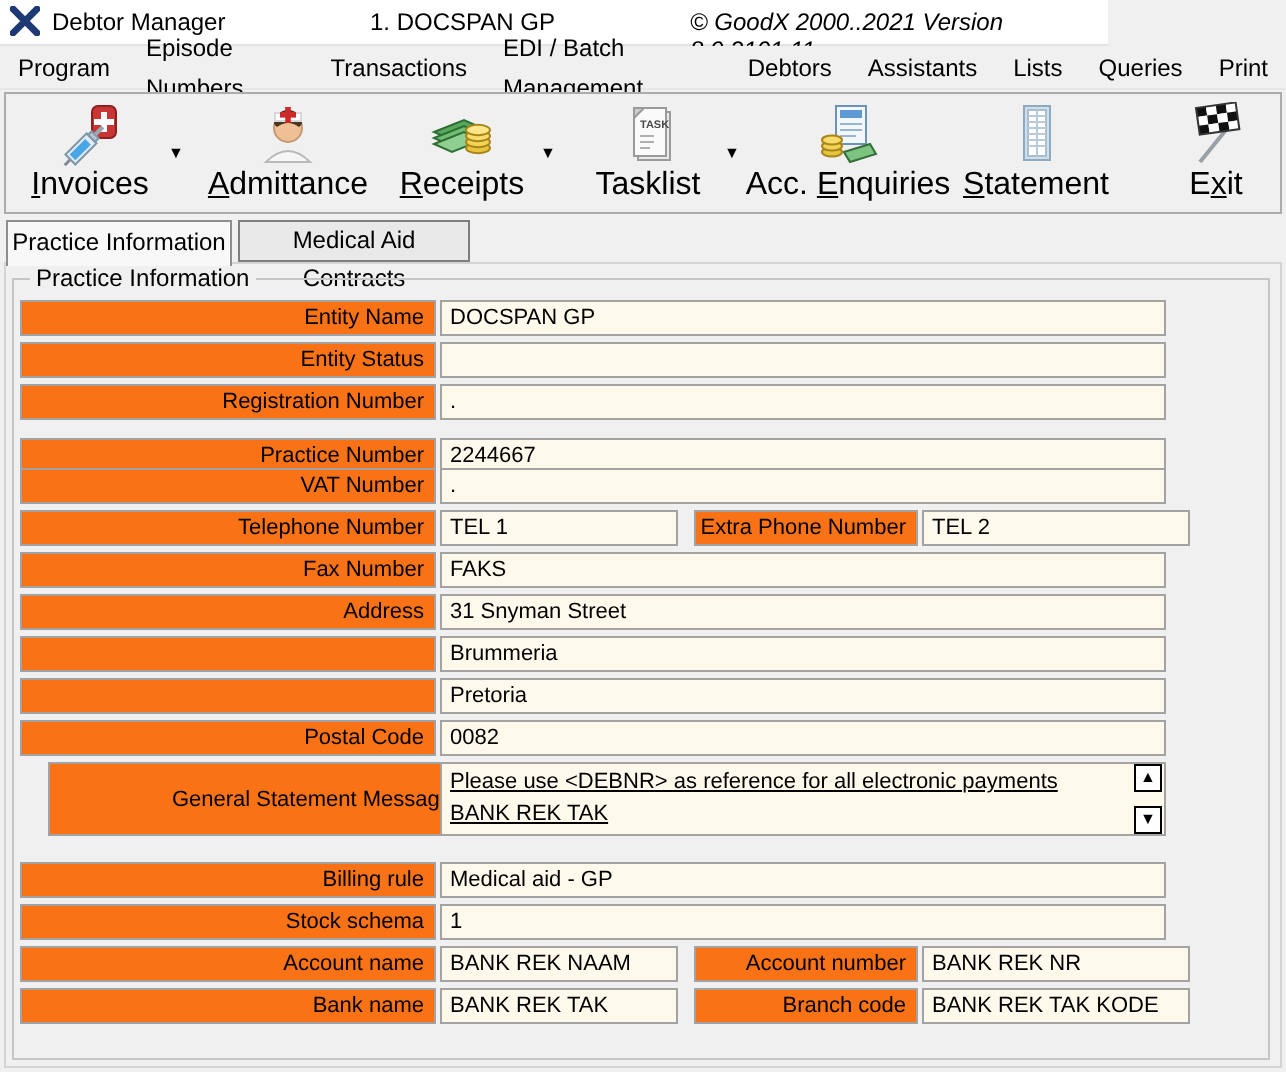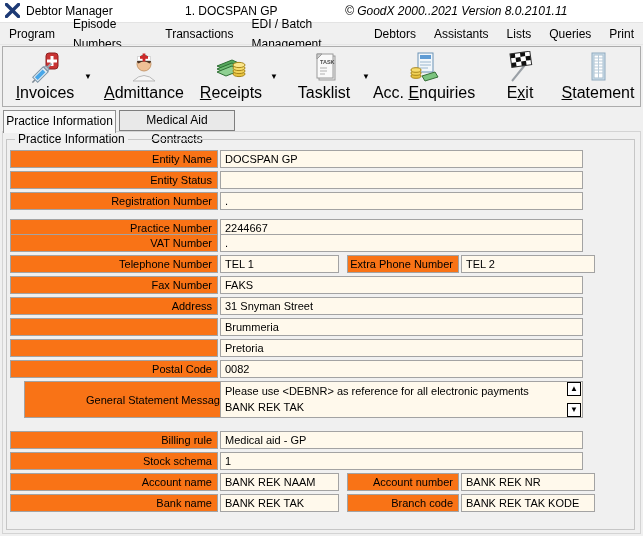--- a/index.html
+++ b/index.html
@@ -3,21 +3,21 @@
 <meta charset="utf-8">
 <style>
   html,body{margin:0;padding:0;}
   body{
     width:643px;height:536px;position:relative;overflow:hidden;
     background:#F0F0F0;
     font-family:"Liberation Sans",sans-serif;
     font-size:11px;color:#000;
   }
   
-  .titlebar{position:absolute;left:0;top:0;width:643px;height:22px;background:#FFFFFF;border-bottom:1px solid #E3E3E3;}
+  .titlebar{position:absolute;left:0;top:0;width:554px;height:22px;background:#FFFFFF;border-bottom:1px solid #E3E3E3;}
   .titlebar .logo{position:absolute;left:5px;top:3px;width:15px;height:15px;}
   .titlebar .t-app{position:absolute;left:26px;top:4px;font-size:12px;}
   .titlebar .t-entity{position:absolute;left:185px;top:4px;font-size:12px;}
   .titlebar .t-copy{position:absolute;left:345px;top:4px;font-size:12px;font-style:italic;}
   
   .menubar{position:absolute;left:0;top:23px;width:643px;height:21px;background:#F0F0F0;display:flex;align-items:center;border-bottom:1px solid #E6E6E6;}
   .menu-item{padding:0 9px;font-size:12px;line-height:20px;cursor:default;}
   
   .toolbar{position:absolute;left:2px;top:46px;width:637px;height:59px;background:#F0F0F0;border:1px solid #ACACAC;display:flex;align-items:center;}
   .tbtn{height:54px;display:flex;flex-direction:column;align-items:center;justify-content:flex-start;padding-top:2px;cursor:default;}
@@ -45,21 +45,21 @@
   
   .row{position:absolute;left:0;width:643px;height:18px;z-index:2;}
   .flabel,.fvalue{position:absolute;top:0;box-sizing:border-box;height:18px;border:1px solid #A3A3A3;font-size:11px;line-height:16px;white-space:nowrap;overflow:hidden;}
   .flabel{left:10px;width:208px;background:#f97316;text-align:right;padding-right:5px;}
   .fvalue{left:220px;width:363px;background:#FFF9EC;padding-left:4px;}
   .v-short1{width:119px;}
   .l-mid{left:347px;width:112px;}
   .v-short2{left:461px;width:134px;}
   .row-tall{height:37px;}
   .row-tall .flabel{height:37px;display:flex;align-items:center;justify-content:flex-end;margin-left:14px;}
-  .row-tall .fvalue{height:37px;line-height:16px;padding-top:1px;padding-right:32px;}
+  .row-tall .fvalue{height:37px;line-height:16px;padding-top:1px;padding-right:32px;text-decoration:underline;}
   .spin{position:absolute;left:567px;width:14px;height:14px;box-sizing:border-box;background:#FFFFFF;border:1px solid #000;display:flex;align-items:center;justify-content:center;font-size:8px;line-height:8px;cursor:default;z-index:4;}
   .spin-up{top:1px;}
   .spin-down{top:22px;}
 </style>
 </head>
 <body>
 
 <div class="titlebar">
   <svg class="logo" viewBox="0 0 15 15">
     <path d="M1.5 1.5 L13.5 13.5 M13.5 1.5 L1.5 13.5" stroke="#1D3A75" stroke-width="3.4" stroke-linecap="square"></path>
@@ -146,20 +146,37 @@
       <rect x="12" y="4" width="11" height="4" fill="#5E9BD4"></rect>
       <line x1="12" y1="11" x2="23" y2="11" stroke="#9AB6CE"></line>
       <line x1="12" y1="14" x2="23" y2="14" stroke="#9AB6CE"></line>
       <line x1="12" y1="17" x2="20" y2="17" stroke="#9AB6CE"></line>
       <ellipse cx="8" cy="25" rx="5" ry="2.3" fill="#E8C340" stroke="#A8861A"></ellipse>
       <ellipse cx="8" cy="22" rx="5" ry="2.3" fill="#F2D257" stroke="#A8861A"></ellipse>
       <ellipse cx="8" cy="19" rx="5" ry="2.3" fill="#F7DC6C" stroke="#A8861A"></ellipse>
       <path d="M14 25 l13 -4 3 5 -13 4 z" fill="#7CC47F" stroke="#356E38"></path>
     </svg>
     <span class="tlabel"><span>Acc. </span><span class="key">E</span><span>nquiries</span></span>
+  </div>
+
+  <div class="tbtn w-statement">
+    <svg class="ticon" viewBox="0 0 32 32">
+      <rect x="10" y="2" width="13" height="27" fill="#CFE0EC" stroke="#8FA9BE"></rect>
+      <rect x="12" y="4" width="9" height="23" fill="#FFFFFF" stroke="#A9BFCF"></rect>
+      <g stroke="#B9CBD9">
+        <line x1="12" y1="7" x2="21" y2="7"></line>
+          <line x1="12" y1="10" x2="21" y2="10"></line>
+        <line x1="12" y1="13" x2="21" y2="13"></line>
+          <line x1="12" y1="16" x2="21" y2="16"></line>
+        <line x1="12" y1="19" x2="21" y2="19"></line>
+          <line x1="12" y1="22" x2="21" y2="22"></line>
+        <line x1="16.5" y1="4" x2="16.5" y2="27"></line>
+      </g>
+    </svg>
+    <span class="tlabel"><span class="key">S</span><span>tatement</span></span>
   </div>
 
   <div class="tbtn w-exit">
     <svg class="ticon" viewBox="0 0 32 32">
       <line x1="8" y1="30" x2="25" y2="9" stroke="#9AA0A6" stroke-width="2"></line>
       <g transform="translate(6,3) rotate(-8)">
         <rect x="0" y="0" width="5" height="4.5" fill="#111"></rect>
           <rect x="5" y="0" width="5" height="4.5" fill="#FFF"></rect>
           <rect x="10" y="0" width="5" height="4.5" fill="#111"></rect>
           <rect x="15" y="0" width="5" height="4.5" fill="#FFF"></rect>
@@ -169,37 +186,20 @@
           <rect x="15" y="4.5" width="5" height="4.5" fill="#111"></rect>
         <rect x="0" y="9" width="5" height="4.5" fill="#111"></rect>
           <rect x="5" y="9" width="5" height="4.5" fill="#FFF"></rect>
           <rect x="10" y="9" width="5" height="4.5" fill="#111"></rect>
           <rect x="15" y="9" width="5" height="4.5" fill="#FFF"></rect>
         <rect x="0" y="0" width="20" height="13.5" fill="none" stroke="#333"></rect>
       </g>
     </svg>
     <span class="tlabel"><span>E</span><span class="key">x</span><span>it</span></span>
   </div>
-
-  <div class="tbtn w-statement">
-    <svg class="ticon" viewBox="0 0 32 32">
-      <rect x="10" y="2" width="13" height="27" fill="#CFE0EC" stroke="#8FA9BE"></rect>
-      <rect x="12" y="4" width="9" height="23" fill="#FFFFFF" stroke="#A9BFCF"></rect>
-      <g stroke="#B9CBD9">
-        <line x1="12" y1="7" x2="21" y2="7"></line>
-          <line x1="12" y1="10" x2="21" y2="10"></line>
-        <line x1="12" y1="13" x2="21" y2="13"></line>
-          <line x1="12" y1="16" x2="21" y2="16"></line>
-        <line x1="12" y1="19" x2="21" y2="19"></line>
-          <line x1="12" y1="22" x2="21" y2="22"></line>
-        <line x1="16.5" y1="4" x2="16.5" y2="27"></line>
-      </g>
-    </svg>
-    <span class="tlabel"><span class="key">S</span><span>tatement</span></span>
-  </div>
 </div>
 
 <div class="tab tab-active">Practice Information</div>
 <div class="tab tab-inactive">Medical Aid Contracts</div>
 
 <div class="page-panel"></div>
 
 <div class="groupbox">
   <span class="caption">Practice Information</span>
 </div>

